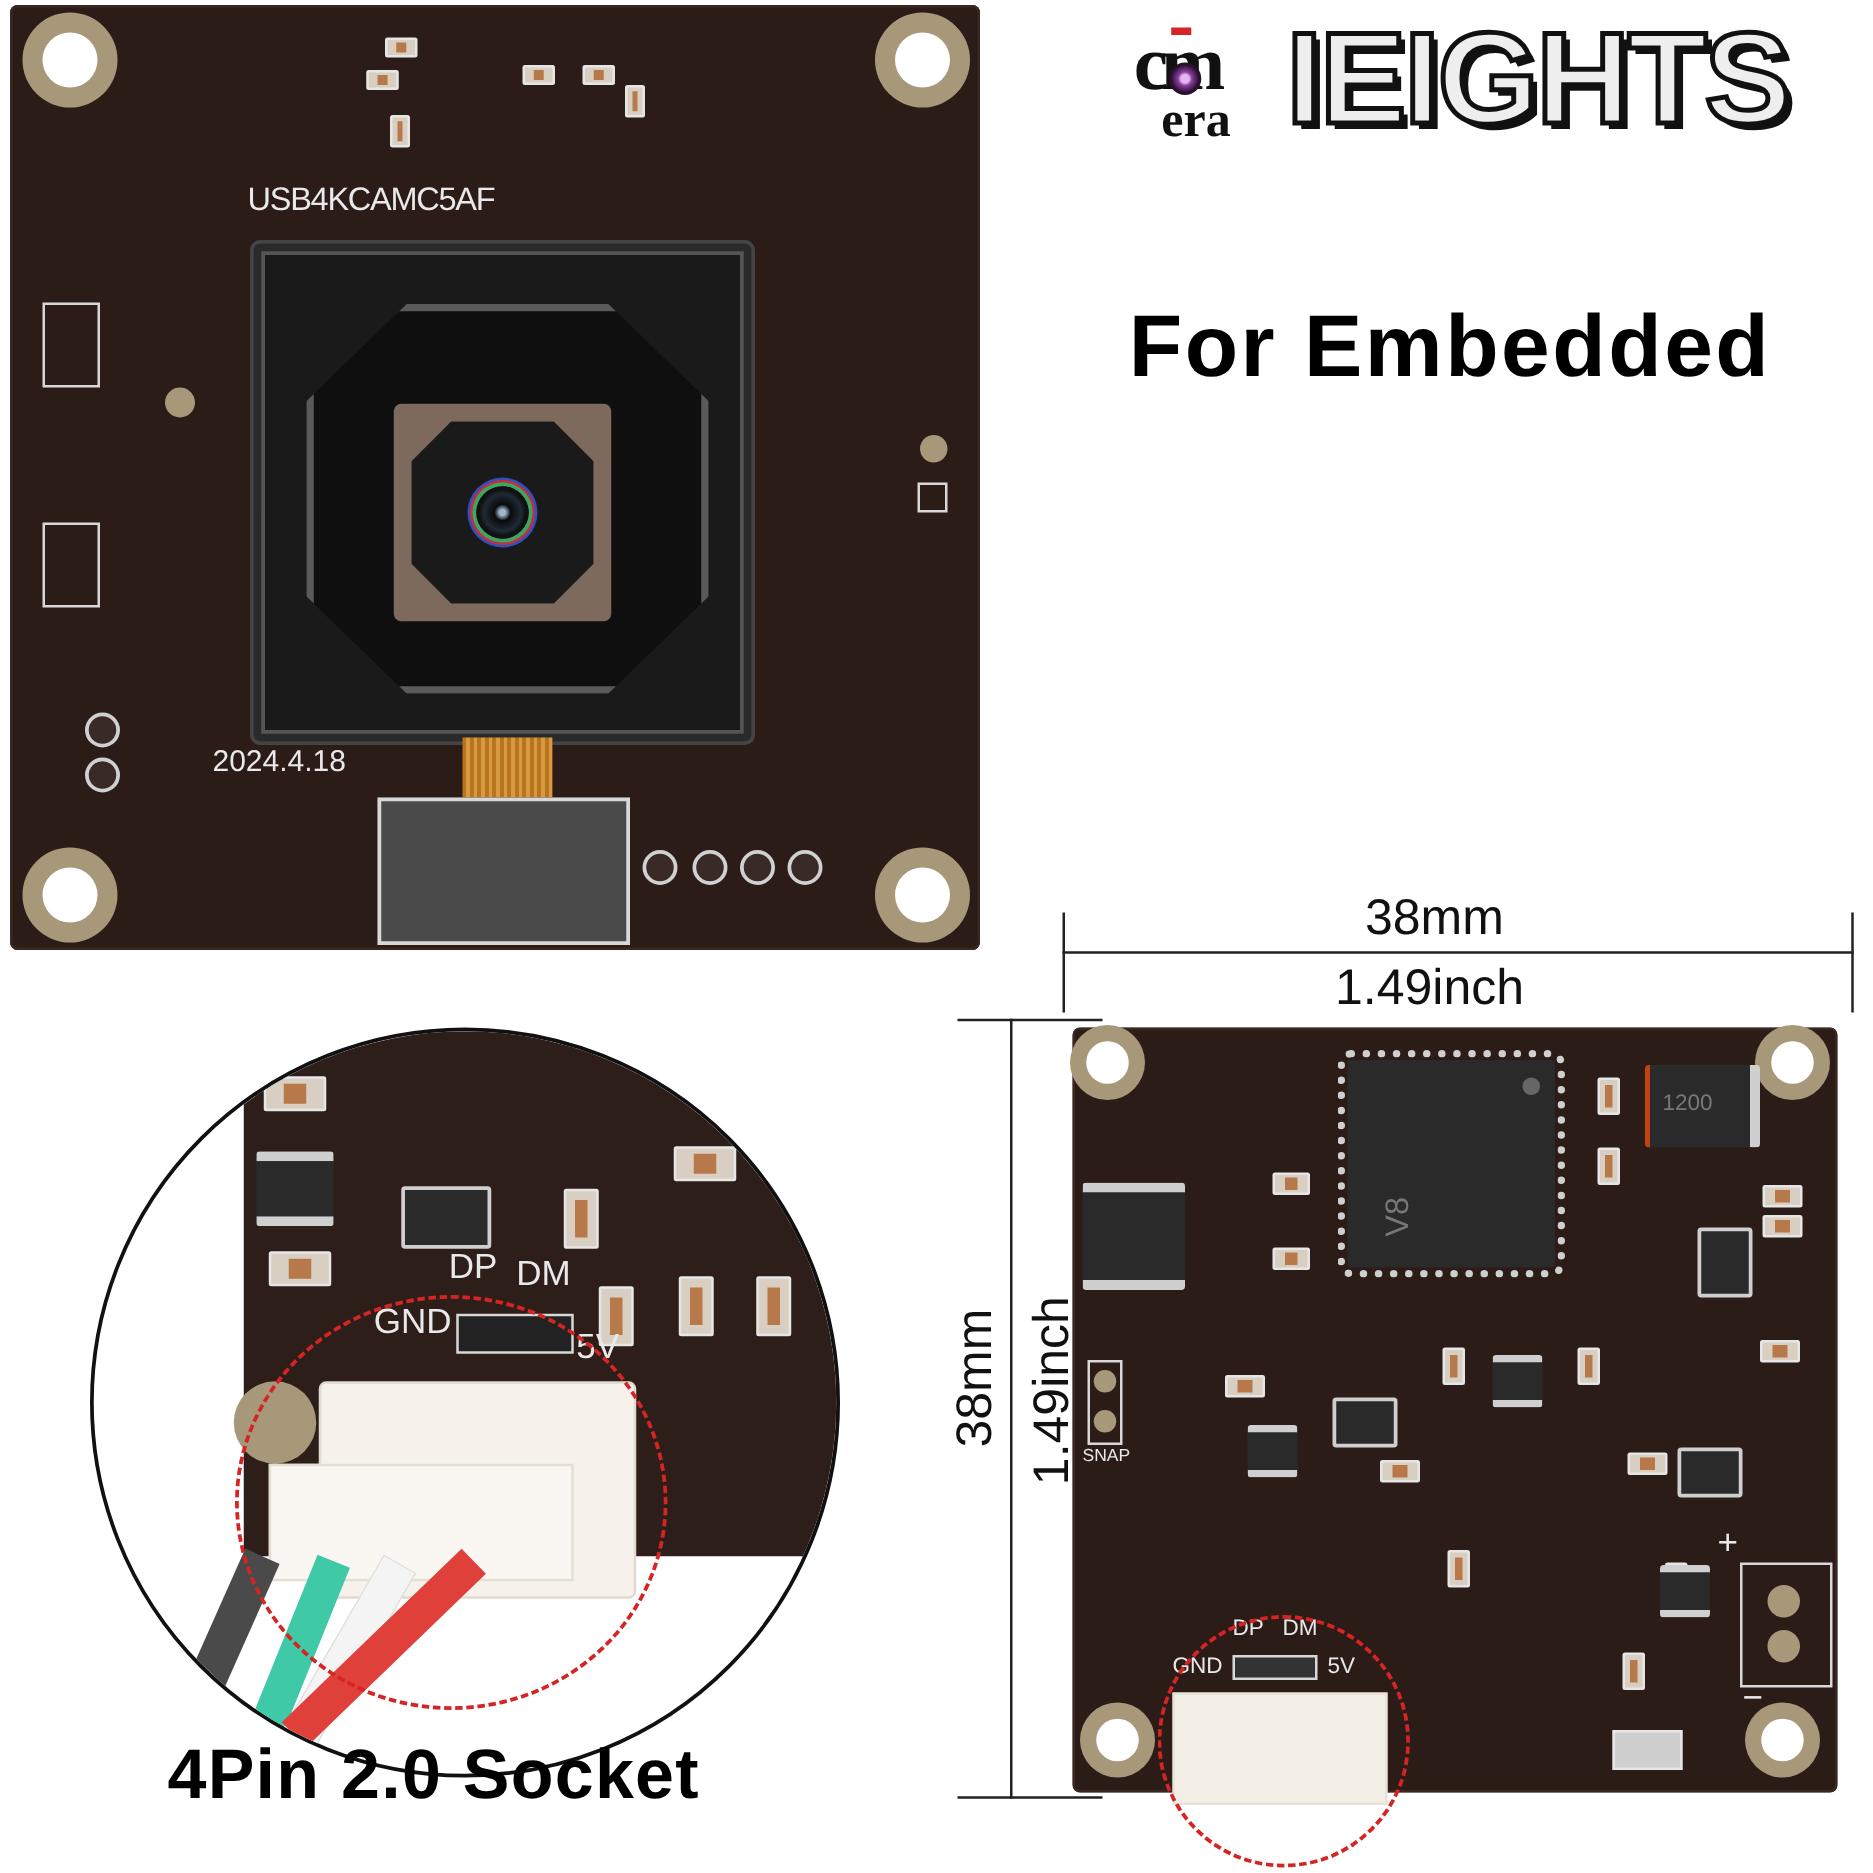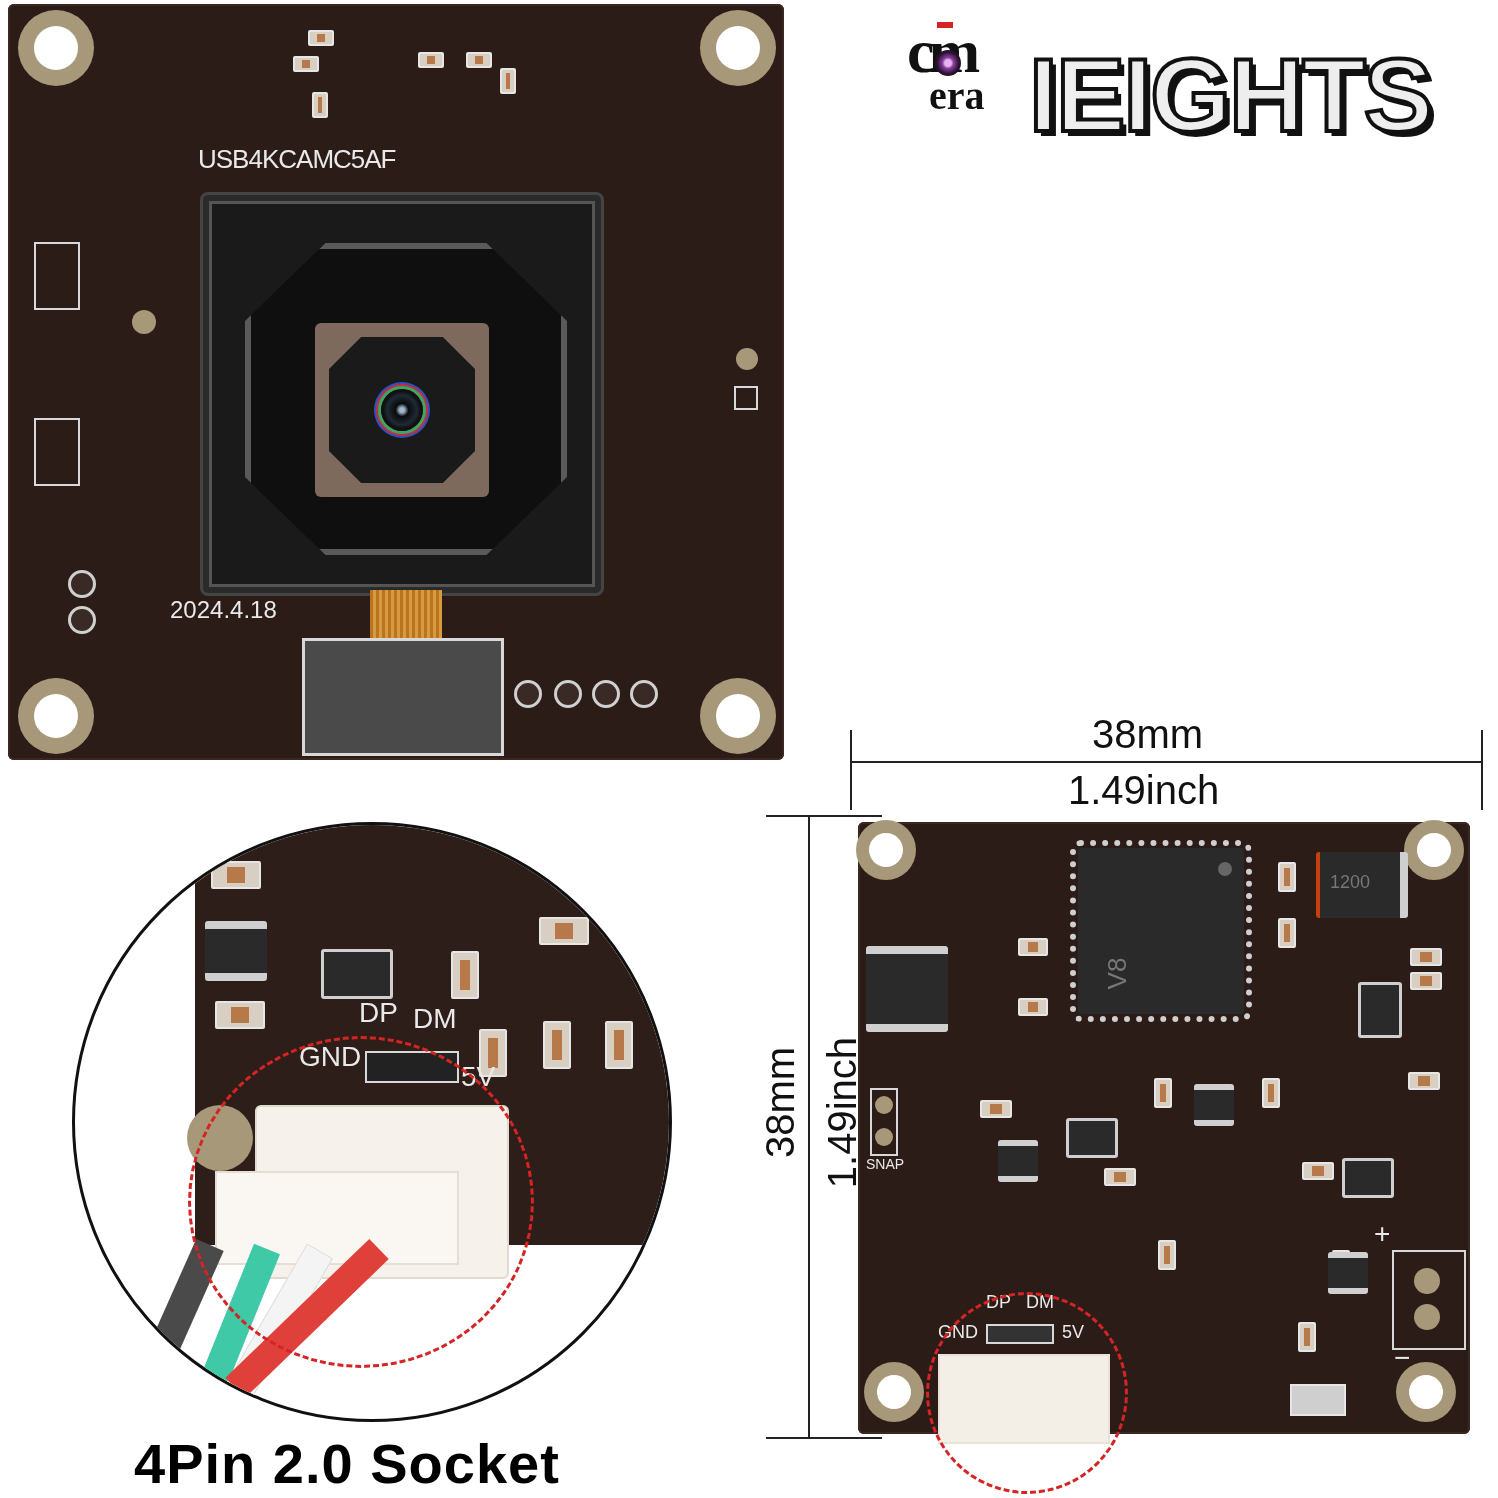--- a/index.html
+++ b/index.html
@@ -15,21 +15,21 @@
   .pad.sm::after{width:34px;height:34px;}
   .silk{color:#e9e9e9;font-family:"Liberation Sans",sans-serif;position:absolute;white-space:nowrap;}
   .smd{position:absolute;background:#d8cfc2;border:2px solid #e6e6e6;border-radius:2px;}
   .smd::after{content:"";position:absolute;left:30%;right:30%;top:15%;bottom:15%;background:#b7784a;}
   .chip{position:absolute;background:#2a2a2a;border-radius:3px;}
   .via-ring{position:absolute;width:22px;height:22px;border-radius:50%;border:3px solid #d0d0d0;background:#3a2a26;}
   
   .headline{font-weight:bold;color:#000;text-align:center;font-size:70px;line-height:118px;letter-spacing:2px;}
   
   .logo-word{font-family:"Liberation Sans",sans-serif;font-weight:bold;font-size:104px;letter-spacing:-2px;color:#eeeeee;
-    -webkit-text-stroke:4px #111;text-shadow:5px 5px 0 #111;margin-top:32px;}
+    -webkit-text-stroke:4px #111;text-shadow:5px 5px 0 #111;}
   .logo-cam{font-family:"Liberation Serif",serif;font-weight:bold;color:#111;}
   
   .dim-text{color:#111;font-size:40px;}
   .line{position:absolute;background:#222;}
   
   .dash-circle{position:absolute;border-radius:50%;border:3px dashed #d42424;}
   .caption{font-weight:bold;font-size:56px;color:#000;letter-spacing:1px;}
 </style>
 </head>
 <body>
@@ -38,20 +38,21 @@
   <div class="abs" style="left:0;top:0;width:120px;height:110px;">
     <div class="abs" style="left:32px;top:10px;width:16px;height:6px;background:#d42424;"></div>
     <div class="abs logo-cam" style="left:2px;top:6px;font-size:62px;line-height:66px;letter-spacing:-6px;">cm</div>
     <div class="abs" style="left:30px;top:38px;width:26px;height:26px;border-radius:50%;background:radial-gradient(circle,#e8b4f0 0 18%,#8a3fa0 30%,#2a1030 60%,#111 100%);"></div>
     <div class="abs logo-cam" style="left:24px;top:64px;font-size:40px;line-height:40px;">era</div>
   </div>
   <div class="abs logo-word" style="left:124px;top:-4px;line-height:110px;">IEIGHTS</div>
 </div>
 
 <div class="abs" style="left:830px;top:218px;width:660px;">
+  <div class="headline">For Embedded</div>
 </div>
 
 <div class="abs pcb" style="left:8px;top:4px;width:776px;height:756px;">
   <div class="pad big" style="left:10px;top:6px;"></div>
   <div class="pad big" style="left:692px;top:6px;"></div>
   <div class="pad big" style="left:10px;top:674px;"></div>
   <div class="pad big" style="left:692px;top:674px;"></div>
 
   <div class="smd" style="left:300px;top:26px;width:22px;height:12px;"></div>
   <div class="smd" style="left:285px;top:52px;width:22px;height:12px;"></div>
@@ -190,13 +191,13 @@
   <div class="abs" style="left:180px;top:280px;width:250px;height:170px;background:#f6f1ea;border:2px solid #e0dad0;border-radius:6px;"></div>
   <div class="abs" style="left:140px;top:346px;width:240px;height:90px;background:#faf7f2;border:2px solid #e4ded4;"></div>
 
   <div class="abs" style="left:120px;top:420px;width:30px;height:170px;background:#4a4a4a;transform:rotate(24deg);transform-origin:top;"></div>
   <div class="abs" style="left:178px;top:424px;width:28px;height:170px;background:#3fc9a6;transform:rotate(22deg);transform-origin:top;"></div>
   <div class="abs" style="left:230px;top:426px;width:28px;height:170px;background:#f4f4f4;border:1px solid #ddd;transform:rotate(30deg);transform-origin:top;"></div>
   <div class="abs" style="left:290px;top:424px;width:28px;height:200px;background:#e0403a;transform:rotate(46deg);transform-origin:top;"></div>
 </div>
 <div class="dash-circle" style="left:188px;top:1036px;width:340px;height:326px;"></div>
 
-<div class="abs caption" style="left:134px;top:1431px;">4Pin 2.0 Socket</div>
+<div class="abs caption" style="left:134px;top:1386px;">4Pin 2.0 Socket</div>
 
 </body></html>

